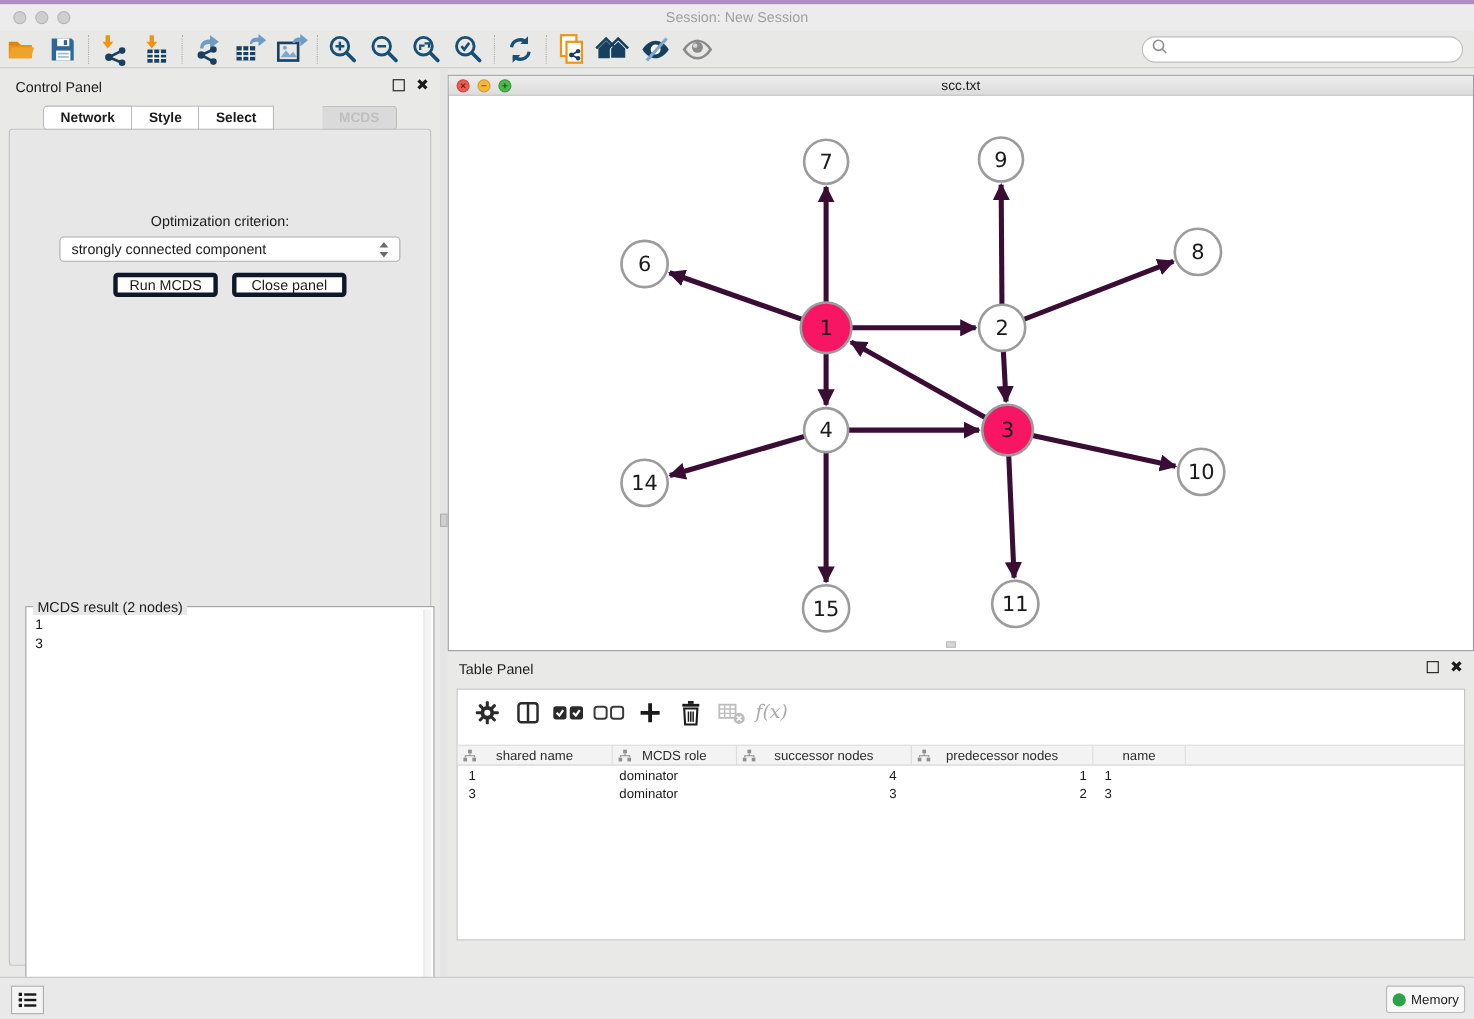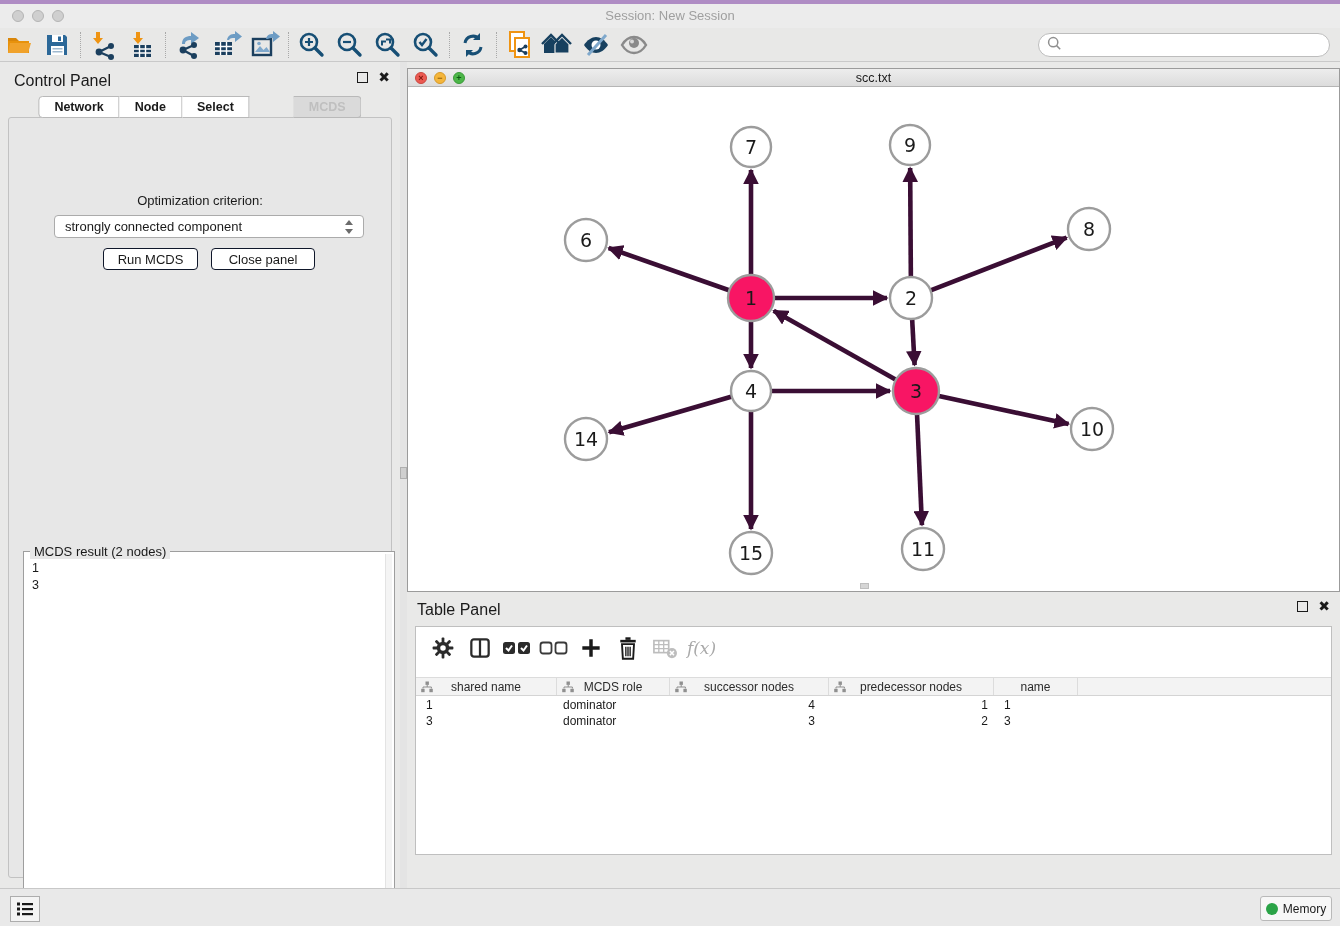--- a/index.html
+++ b/index.html
@@ -17,34 +17,34 @@
   
   #toolbar { position:absolute; left:0; top:28px; width:1340px; height:34px; background:#E8E8E7; border-bottom:1px solid #C9C9C9; display:flex; align-items:center; }
   .tb-icon { width:38px; height:30px; display:flex; align-items:center; justify-content:center; flex:0 0 auto; }
   .tb-sep { width:1px; height:26px; border-left:1px dotted #A9A9A9; margin:0 4px; flex:0 0 auto; }
   #search-wrap { position:absolute; right:10px; top:5px; width:292px; height:24px; background:#FFFFFF; border:1px solid #BDBDBD; border-radius:12px; display:flex; align-items:center; padding-left:8px; }
   #search-input { border:none; outline:none; flex:1; height:18px; font-size:13px; background:transparent; }
 
   
   #control-panel { position:absolute; left:0; top:62px; width:400px; height:826px; }
   .panel-header { position:absolute; left:0; top:8px; width:100%; height:20px; }
-  .panel-title { position:absolute; left:14px; top:2px; font-size:16px; color:#1A1A1A; }
+  .panel-title { position:absolute; left:14px; top:2px; font-size:13px; color:#1A1A1A; }
   .panel-btns { position:absolute; right:10px; top:2px; display:flex; gap:10px; align-items:center; }
   .float-box { width:11px; height:11px; border:1.5px solid #1A1A1A; display:inline-block; }
   .close-x { font-size:14px; font-weight:bold; color:#1A1A1A; line-height:11px; }
   #cp-tabs { position:absolute; left:50%; transform:translateX(-50%); top:34px; display:flex; z-index:3; }
   .seg-tab { height:22px; padding:0 15px; display:flex; align-items:center; justify-content:center; font-size:12.5px; font-weight:600; background:#FFFFFF; border:1px solid #B9B9B9; border-left:none; cursor:default; }
   .seg-tab:first-child { border-left:1px solid #B9B9B9; border-radius:4px 0 0 4px; }
   .seg-tab:last-child { border-radius:0 4px 4px 0; }
   .seg-tab.selected { background:#DADADA; color:#BFBFBF;margin-left:44px; }
   #cp-content { position:absolute; left:8px; top:55px; width:384px; height:761px; background:#E7E7E7; border:1px solid #C2C2C2; border-radius:3px;padding-left:24px; }
   #opt-label { position:absolute; left:0; top:75px; width:100%; text-align:center; font-size:13px; }
   #criterion-select { position:absolute; left:45px; top:97px; width:310px; height:23px; background:#FFFFFF; border:1px solid #ABABAB; border-radius:4px; font-size:13px; display:flex; align-items:center; padding-left:10px; }
   #criterion-select .chev { position:absolute; right:9px; top:3px; }
-  .btn { position:absolute; height:22px; background:#FFFFFF; border:1px solid #0f172a; border-radius:4px; font-size:13px; display:flex; align-items:center; justify-content:center; }
+  .btn { position:absolute; height:22px; background:#FFFFFF; border:4px solid #0f172a; border-radius:4px; font-size:13px; display:flex; align-items:center; justify-content:center; }
   #run-btn { left:94px; top:130px; width:95px; }
   #closepanel-btn { left:202px; top:130px; width:104px; }
   #result-group { position:absolute; left:14px; top:433px; width:372px; height:373px; background:#FFFFFF; border:1px solid #9E9E9E; }
   #result-legend { position:absolute; left:6px; top:-8px; background:#E7E7E7; padding:0 4px; font-size:13px; color:#1A1A1A; }
   #result-text { position:absolute; left:8px; top:8px; font-size:12.5px; line-height:17px; white-space:pre; font-family:"Liberation Sans","DejaVu Sans",sans-serif; }
   #result-scrollbar { position:absolute; right:2px; top:2px; bottom:2px; width:7px; background:#F4F4F4; border-left:1px solid #E3E3E3; }
 
   
   #divider { position:absolute; left:400px; top:62px; width:7px; height:826px; background:#E4E4E4; }
   #divider-grip { position:absolute; left:0; top:405px; width:7px; height:12px; background:#CFCFCF; border:1px solid #AFAFAF; }
@@ -242,21 +242,21 @@
   <div id="control-panel">
     <div class="panel-header">
       <span class="panel-title">Control Panel</span>
       <span class="panel-btns">
         <span class="float-box"></span>
         <span class="close-x">✖</span>
       </span>
     </div>
     <div id="cp-tabs">
         <div class="seg-tab">Network</div>
-        <div class="seg-tab">Node</div>
+        <div class="seg-tab">Style</div>
         <div class="seg-tab">Select</div>
         <div class="seg-tab selected">MCDS</div>
       </div>
     <div id="cp-content">
       <div id="opt-label">Optimization criterion:</div>
       <div id="criterion-select">
         <span>strongly connected component</span>
         <span class="chev">
           <svg width="10" height="16" viewBox="0 0 10 16">
               <path d="M5 1l4 5H1z" fill="#6B6B6B"></path>

